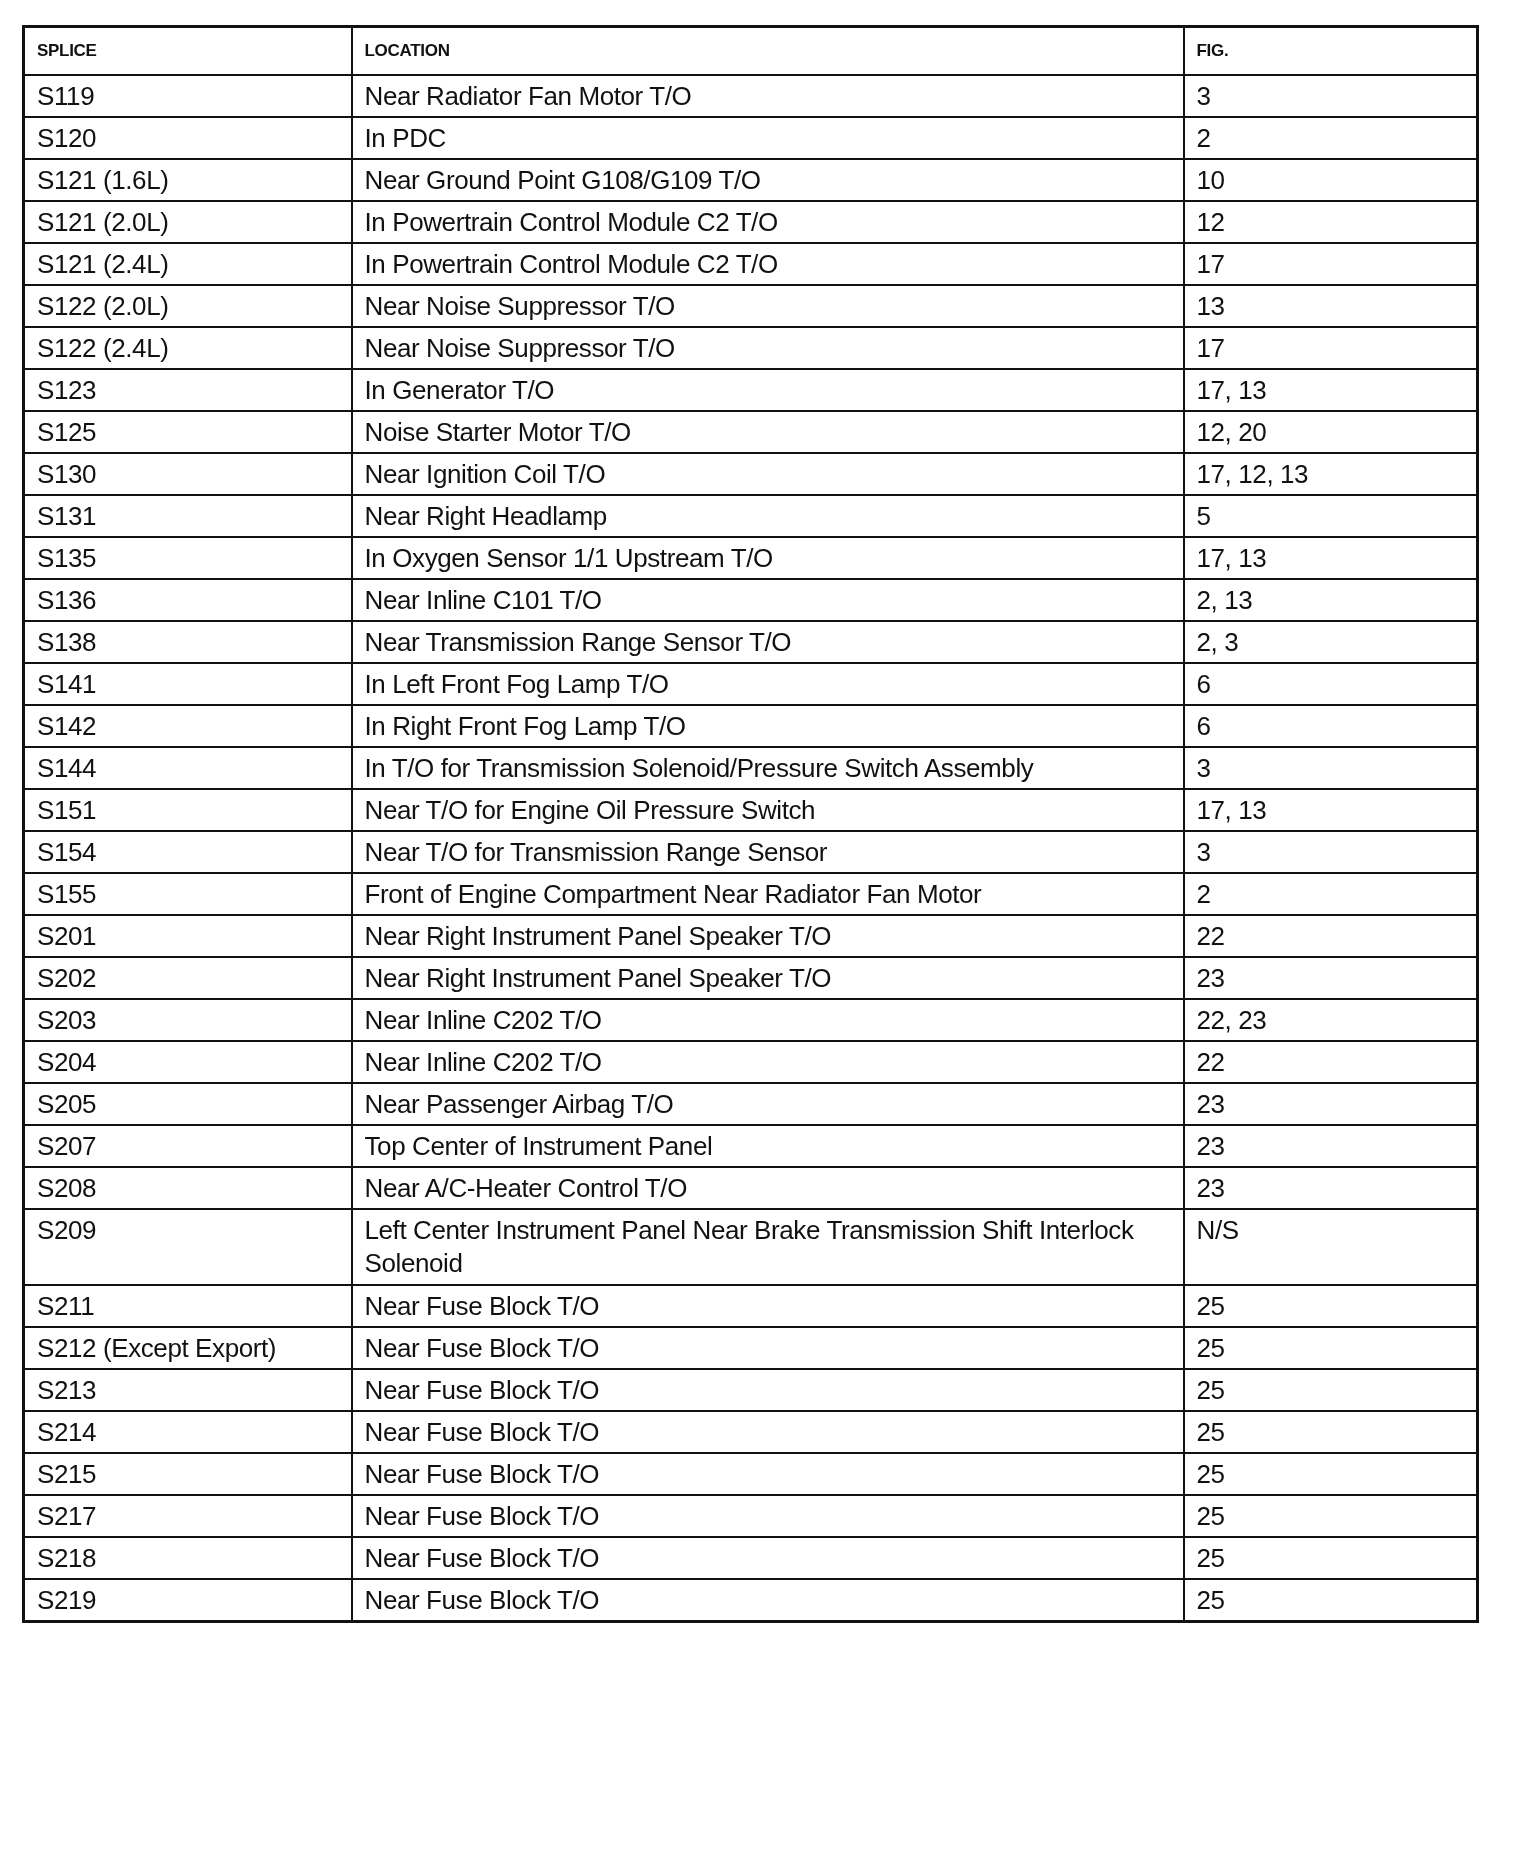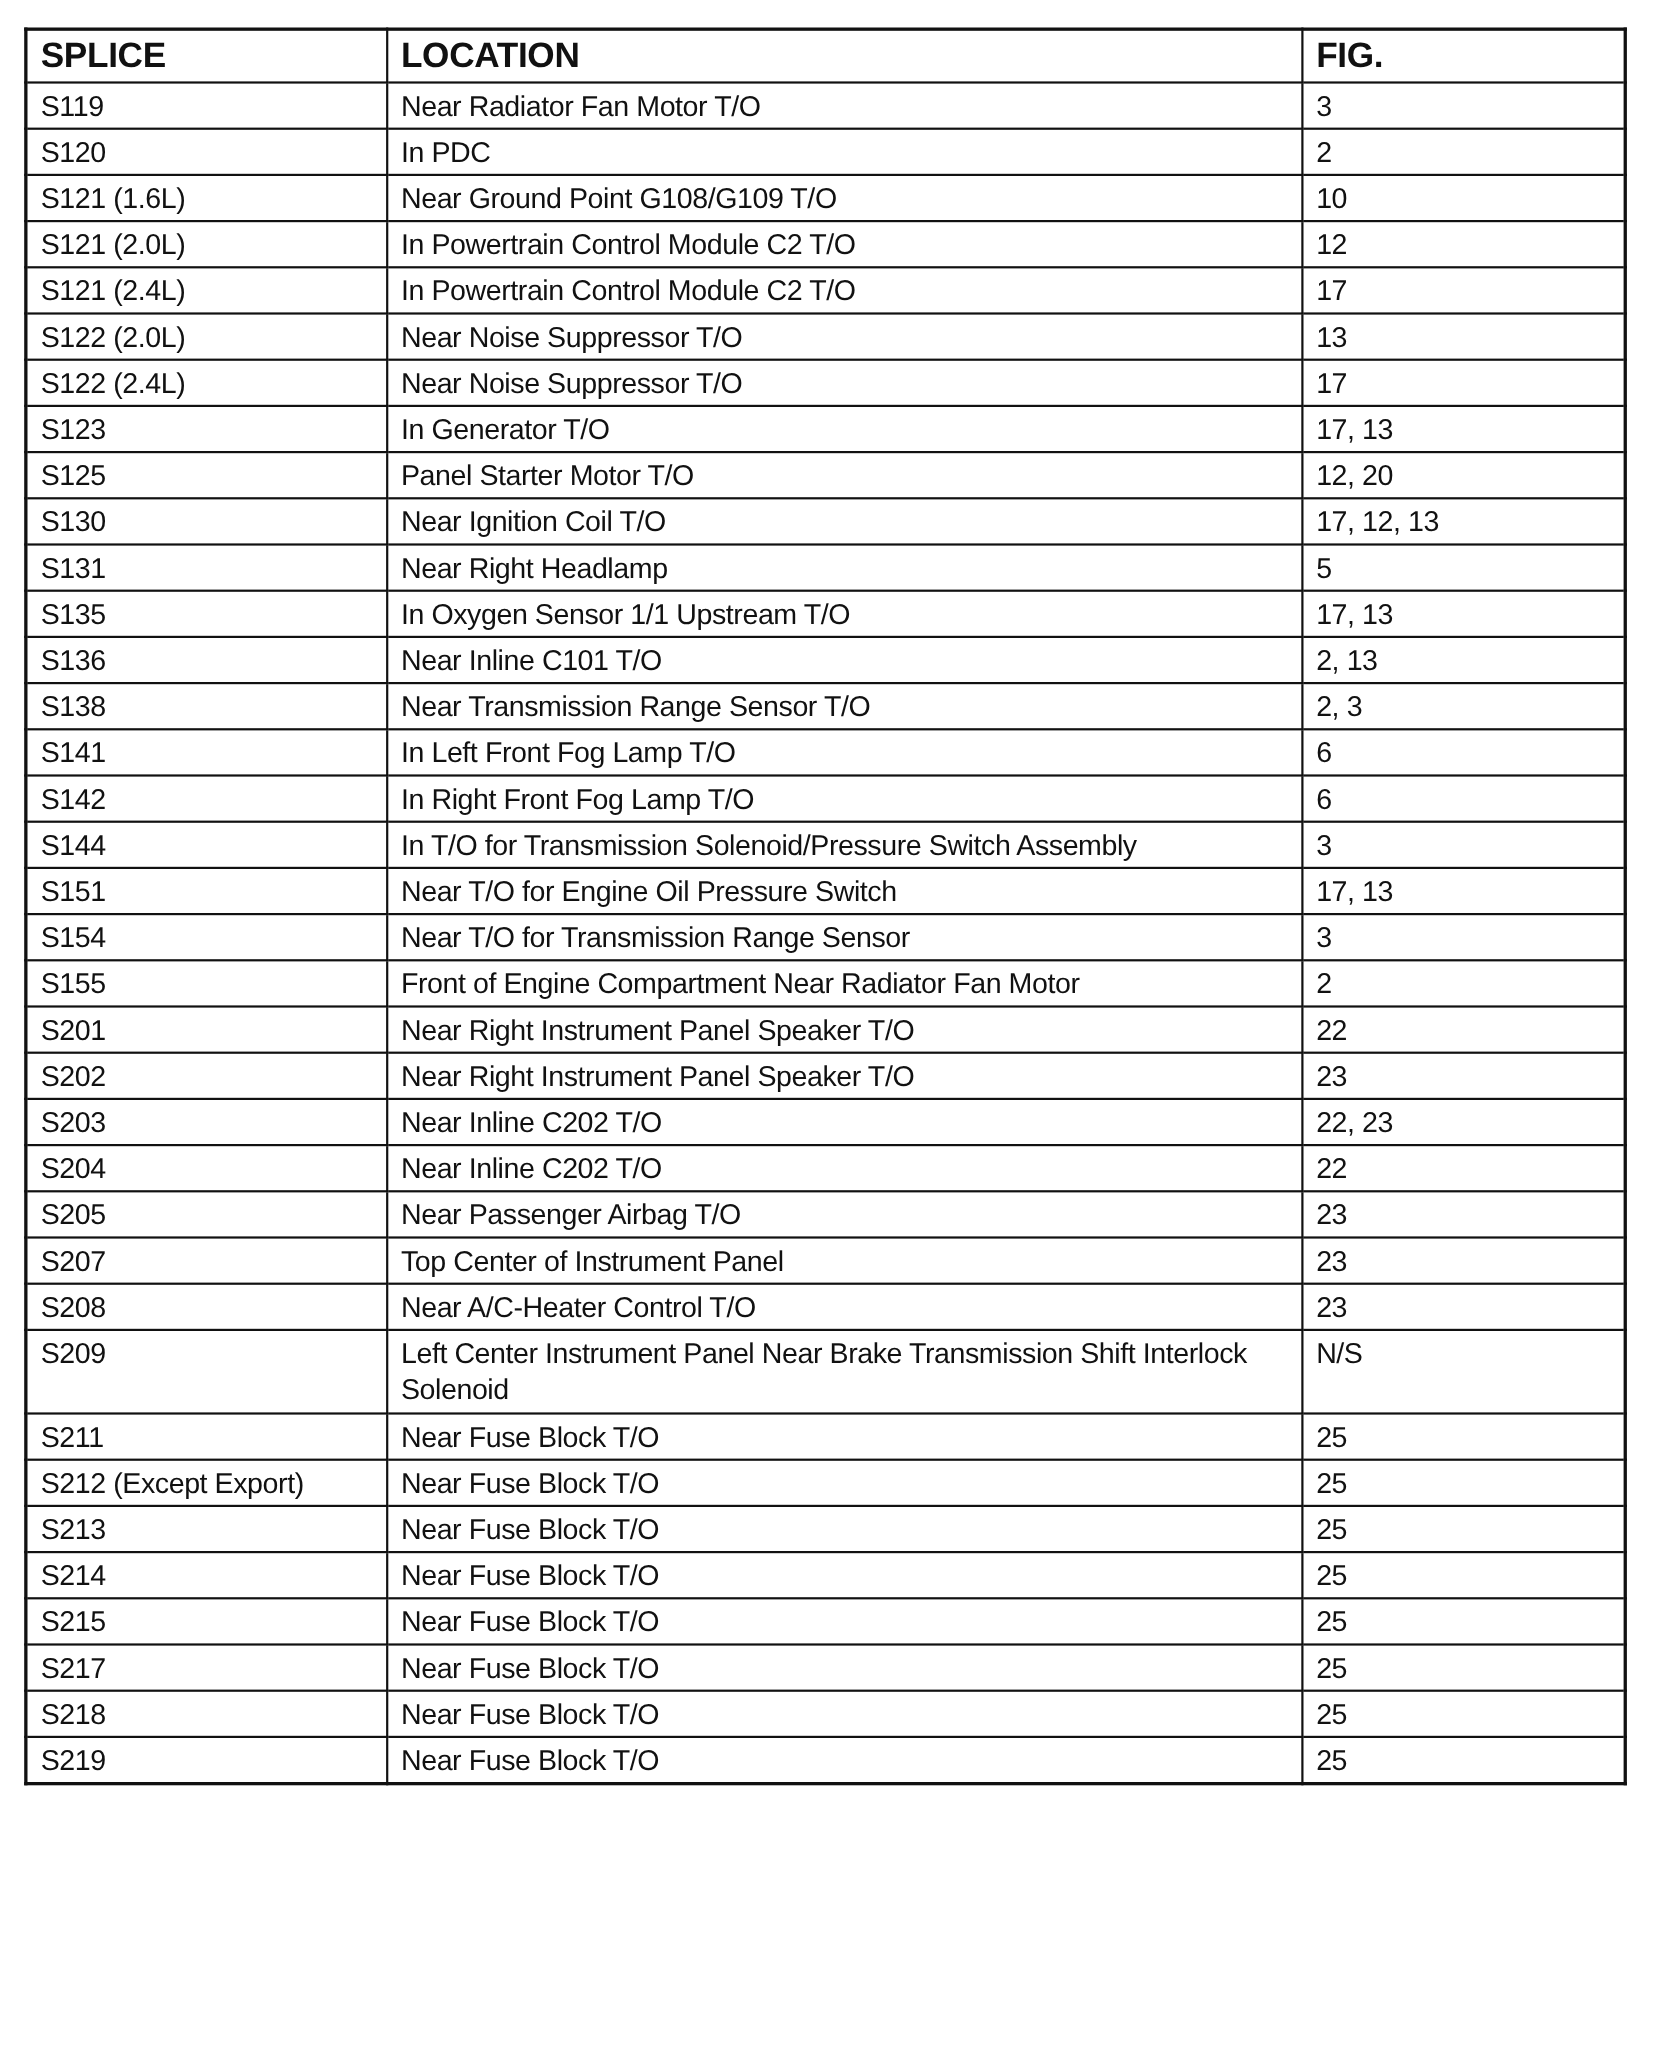--- a/index.html
+++ b/index.html
@@ -17,21 +17,21 @@
     border: 2.5px solid #111111;
     padding: 4px 12px 0 12px;
     vertical-align: top;
     text-align: left;
     font-size: 26px;
     line-height: 33px;
     overflow: hidden;
     white-space: normal;
   }
   #splice-table th {
-    height: 40px; font-weight: bold; font-size: 32px; letter-spacing: -0.3px;
+    height: 40px; font-weight: bold; font-size: 17px; letter-spacing: -0.3px;
     padding-top: 6px;
   }
   #splice-table td { height: 36px; letter-spacing: -0.4px; }
   #splice-table tr.double td { height: 70px; }
 </style>
 </head>
 <body>
 
 <table id="splice-table">
   <colgroup>
@@ -82,21 +82,21 @@
         <td>Near Noise Suppressor T/O</td>
         <td>17</td>
       </tr>
       <tr>
         <td>S123</td>
         <td>In Generator T/O</td>
         <td>17, 13</td>
       </tr>
       <tr>
         <td>S125</td>
-        <td>Panel Starter Motor T/O</td>
+        <td>Noise Starter Motor T/O</td>
         <td>12, 20</td>
       </tr>
       <tr>
         <td>S130</td>
         <td>Near Ignition Coil T/O</td>
         <td>17, 12, 13</td>
       </tr>
       <tr>
         <td>S131</td>
         <td>Near Right Headlamp</td>

